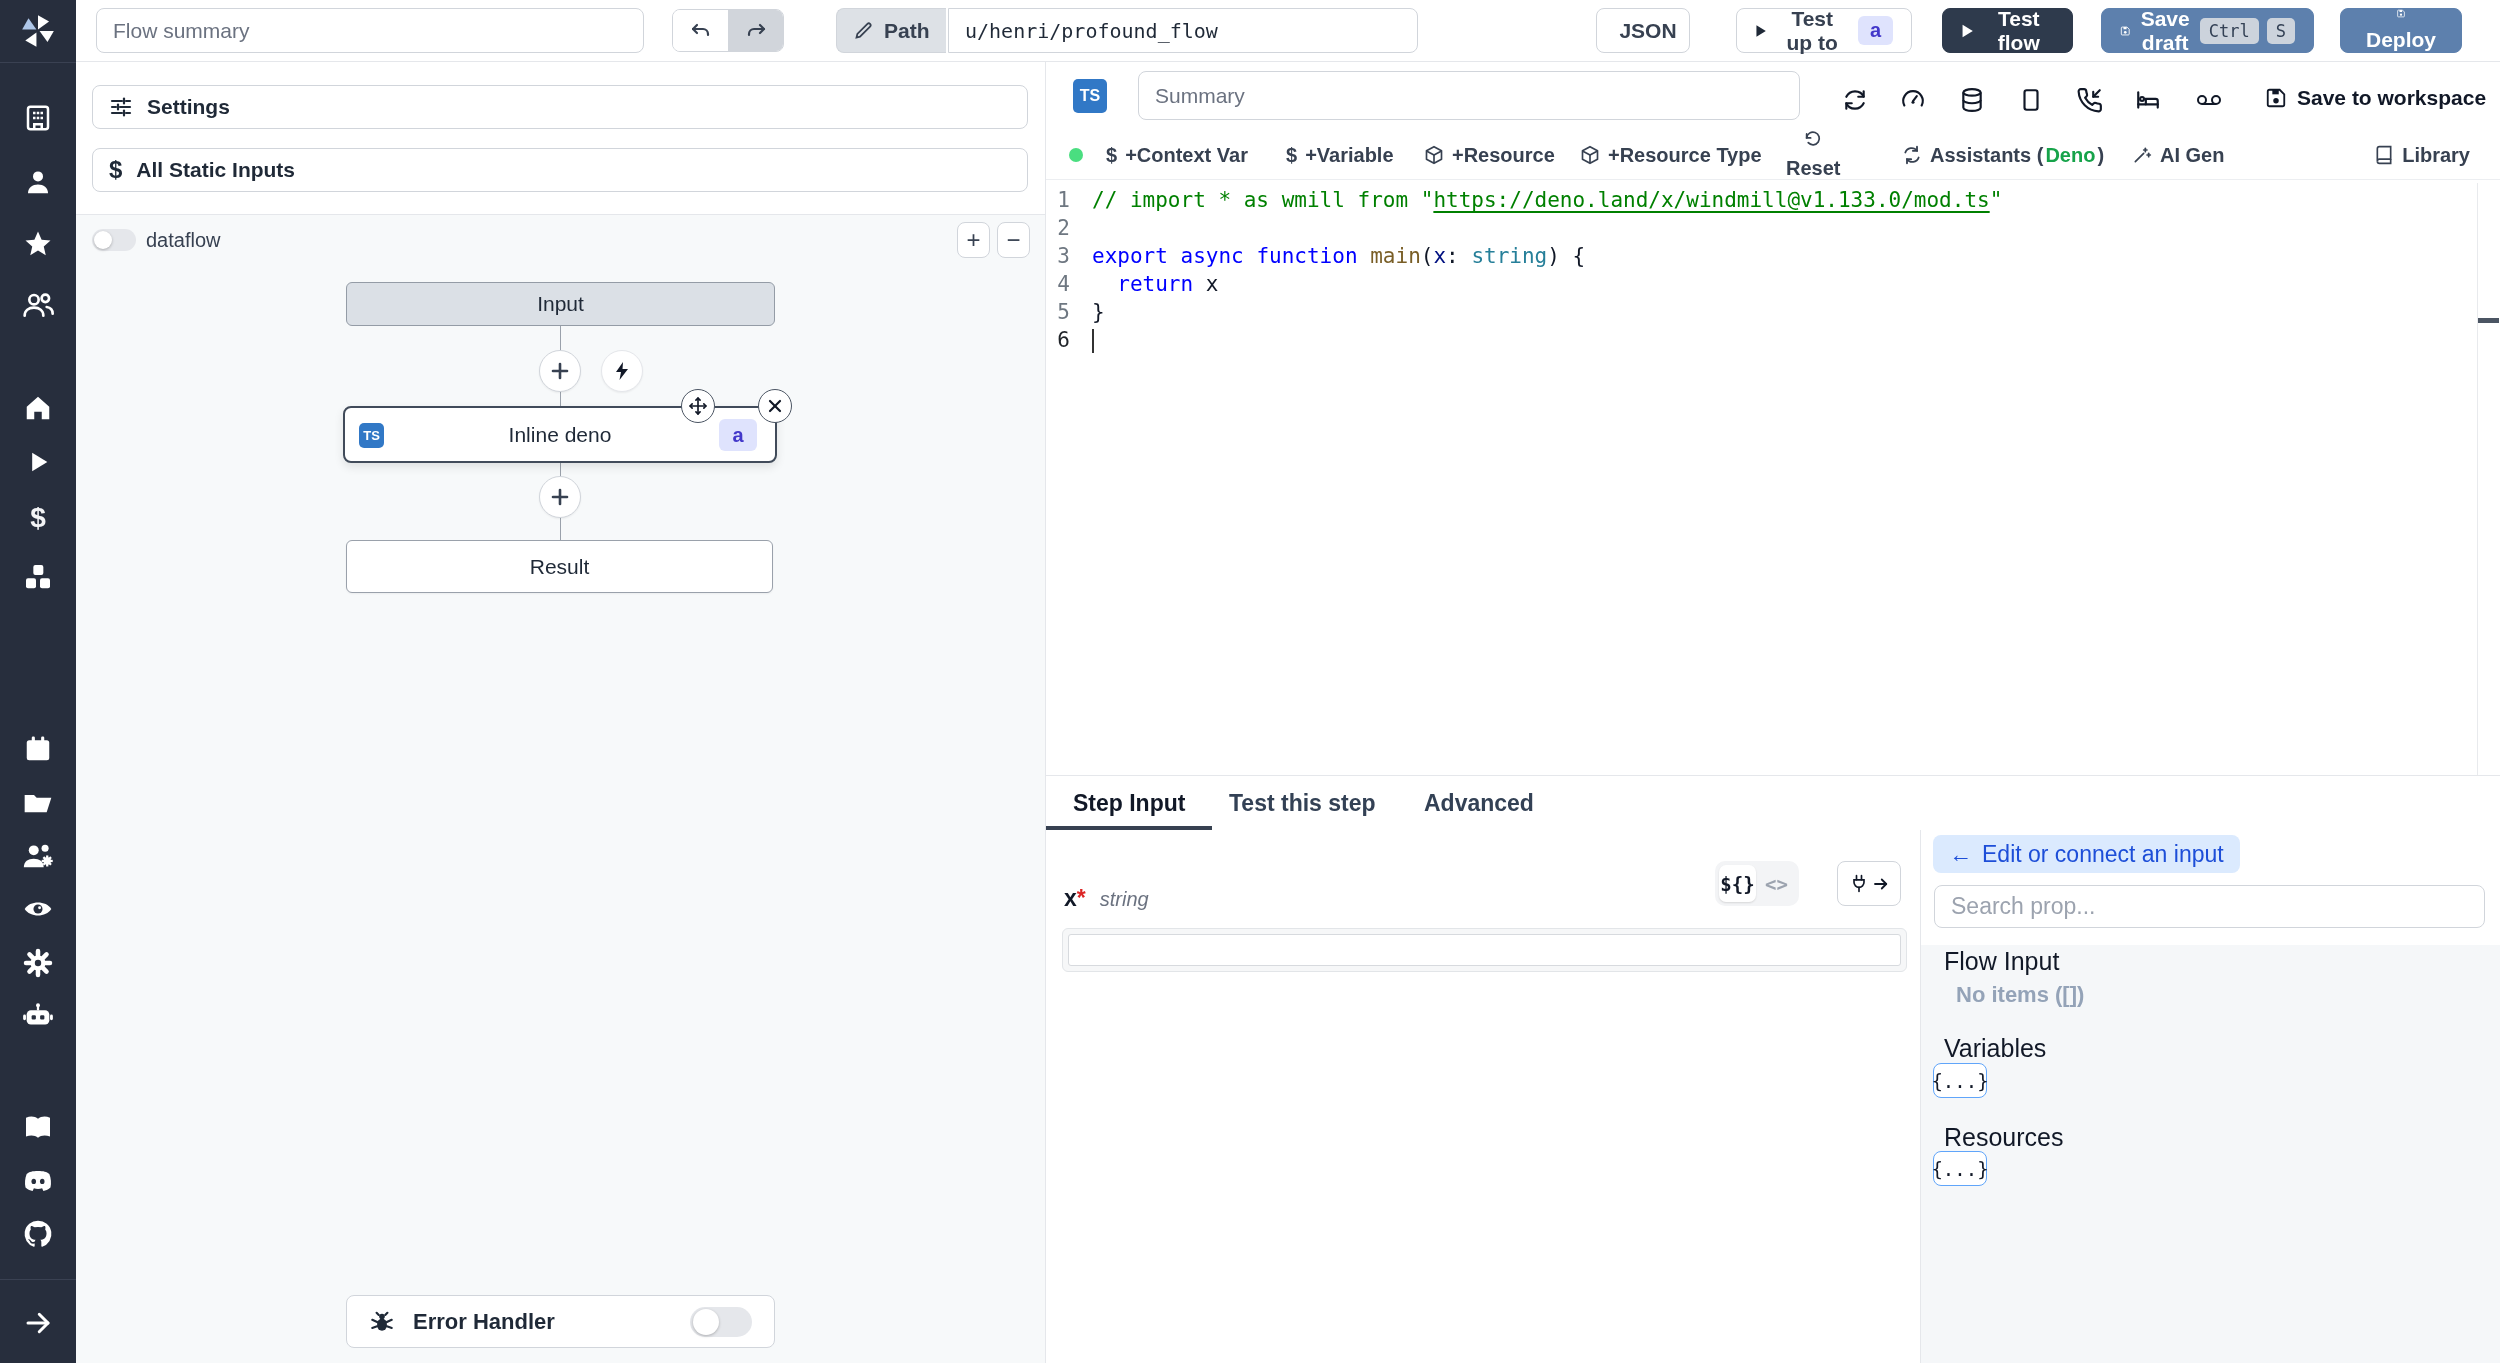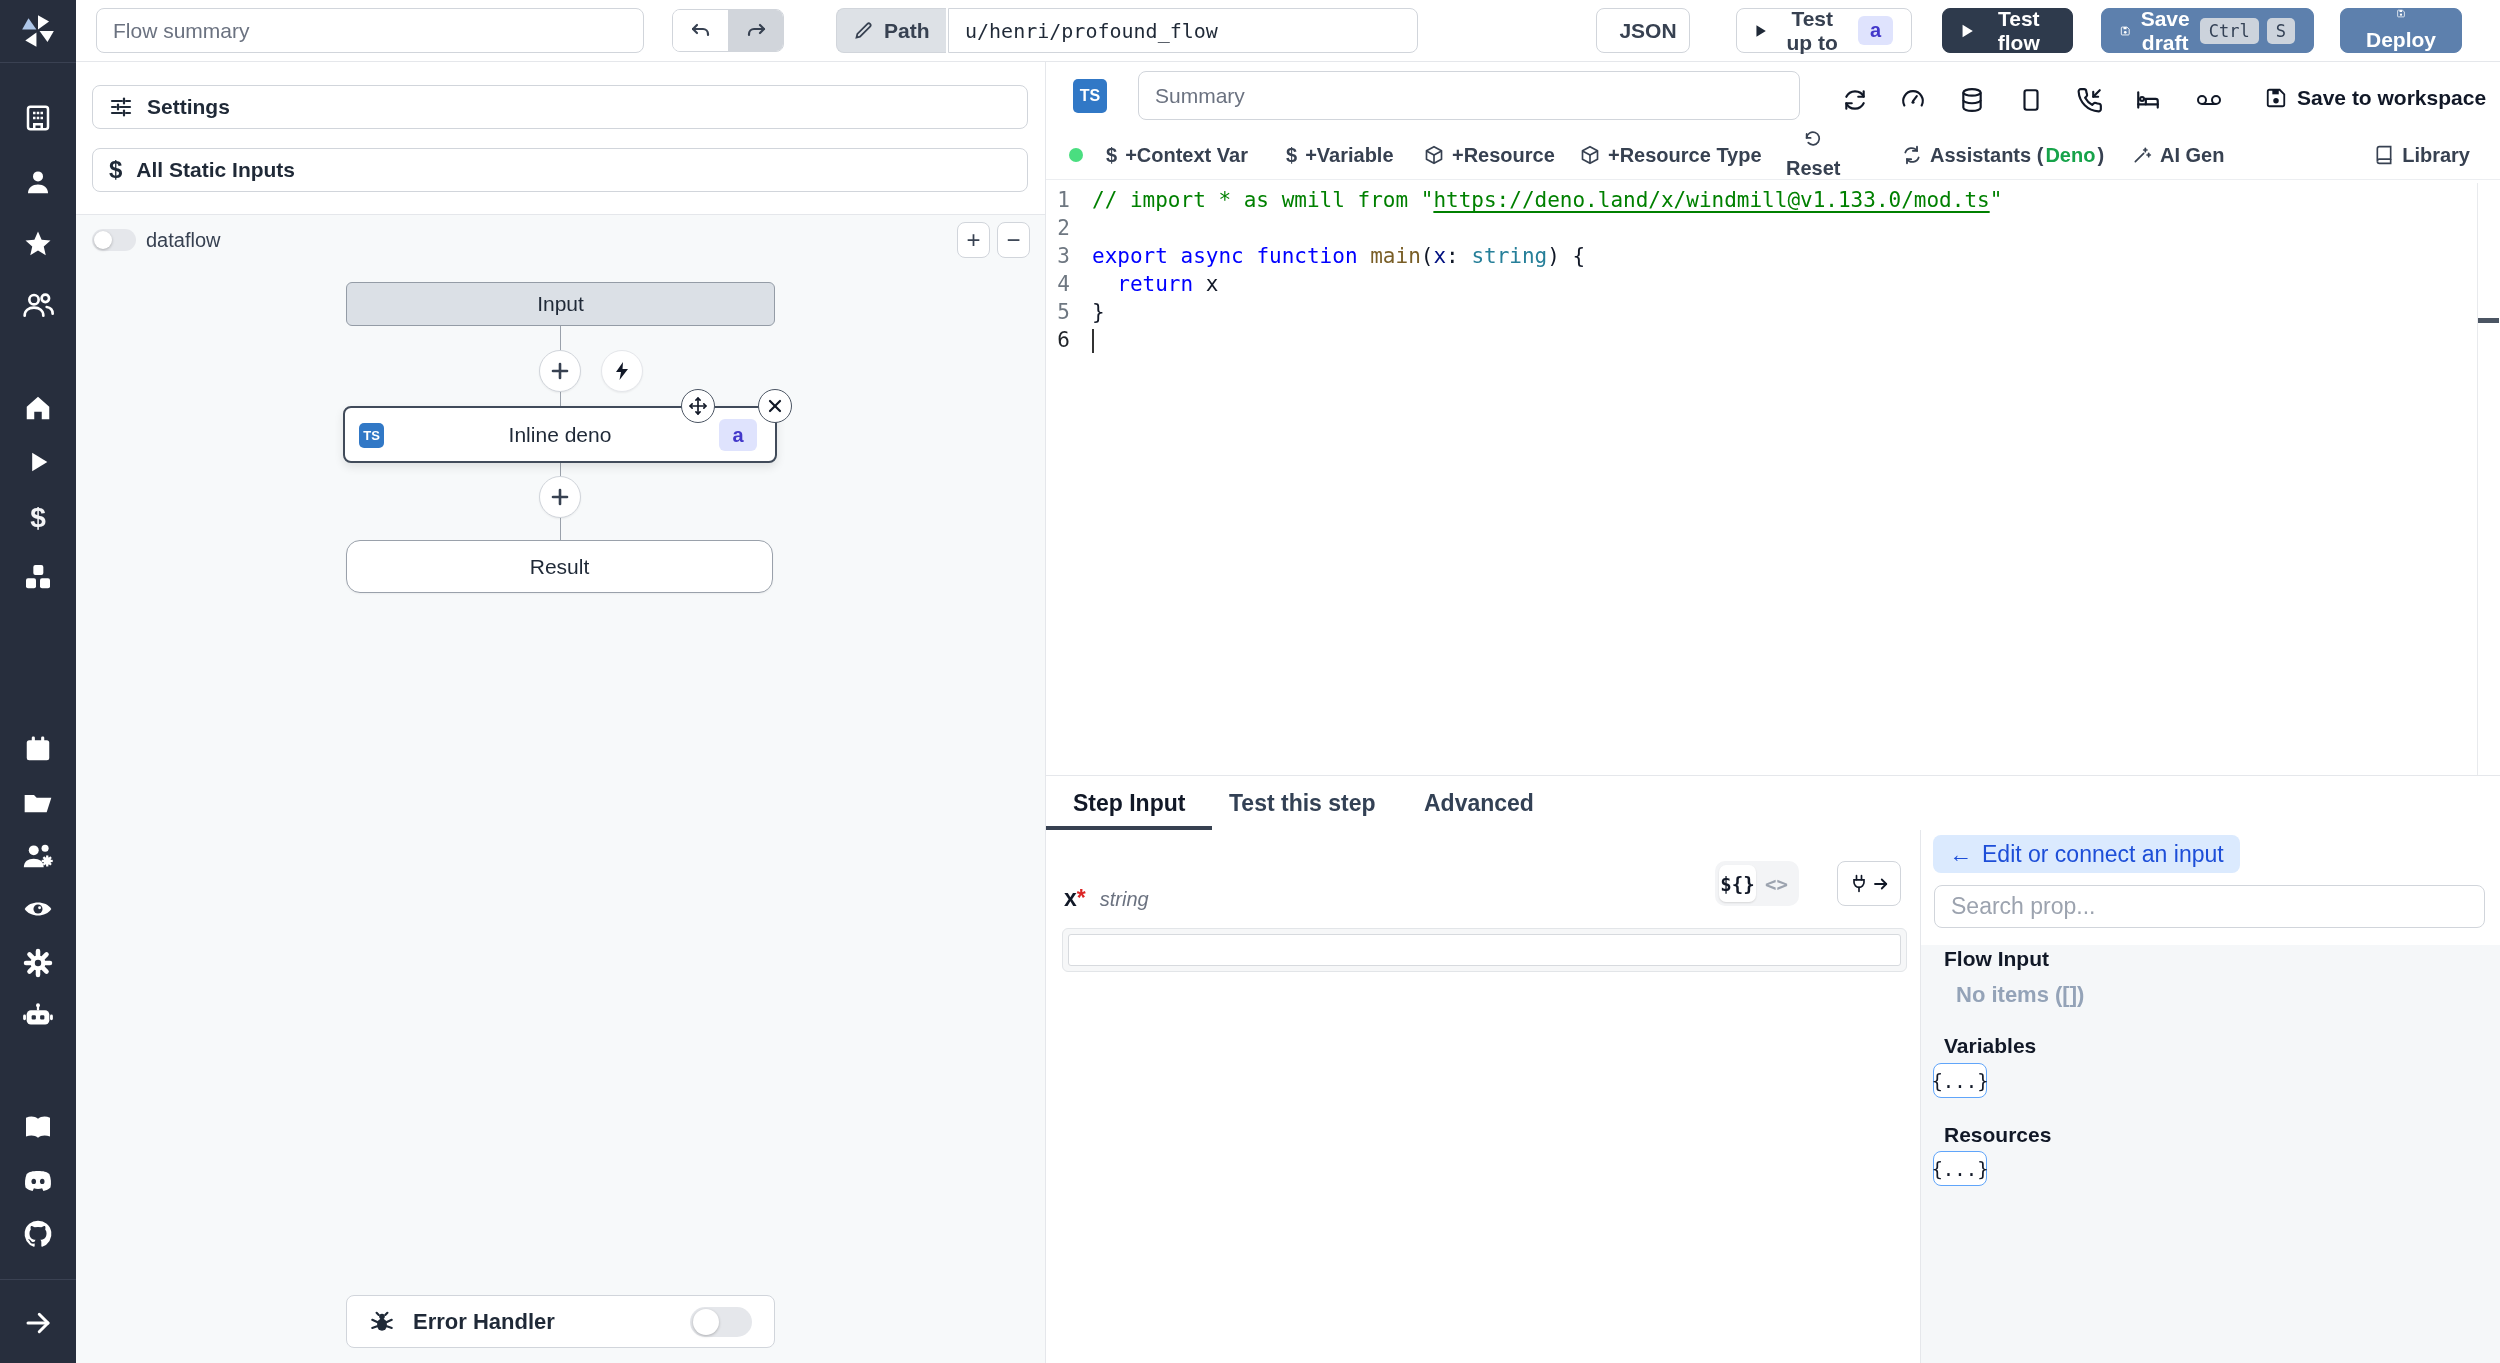--- a/index.html
+++ b/index.html
@@ -89,21 +89,21 @@
   .plug-btn { position:absolute; left:791px; top:31px; width:64px; height:45px; background:#fff; border:1px solid #d1d5db; border-radius:8px; display:flex; align-items:center; justify-content:center; gap:3px; cursor:pointer; color:#111827; }
   .field-outer { position:absolute; left:16px; top:98px; width:845px; height:44px; background:#f6f7f8; border:1px solid #e2e5e8; border-radius:6px; padding:5px; }
   .field-inner { width:100%; height:100%; background:#fff; border:1px solid #d7dade; border-radius:3px; outline:none; font-size:20px; padding:0 10px; font-family:"Liberation Sans",sans-serif; }
 
   
   .prop-panel { position:absolute; left:874px; top:768px; width:580px; height:533px; background:#fff; border-left:1px solid #e5e7eb; }
   .edit-btn { position:absolute; left:12px; top:5px; height:38px; background:#dbeafe; color:#1d4ed8; border:none; border-radius:8px; font-size:23px; display:flex; align-items:center; gap:10px; padding:0 16px; cursor:pointer; font-family:"Liberation Sans",sans-serif; }
   .prop-search { position:absolute; left:13px; top:55px; width:551px; height:43px; border:1px solid #d1d5db; border-radius:8px; font-size:23px; padding:0 16px; outline:none; color:#1f2937; font-family:"Liberation Sans",sans-serif; }
   .prop-search::placeholder { color:#9ca3af; }
   .prop-body { position:absolute; left:0; top:115px; width:580px; height:418px; background:#f5f7f9; }
-  .prop-h { position:absolute; left:23px; font-size:21px; font-weight:700; color:#111827; }
+  .prop-h { position:absolute; left:23px; font-size:25px; font-weight:400; color:#111827; }
   .prop-empty { position:absolute; left:35px; font-size:22px; color:#94a3b8; }
   .chip { position:absolute; left:12px; width:54px; height:35px; background:#fff; border:1px solid #60a5fa; border-radius:8px; display:flex; align-items:center; justify-content:center; font-family:"DejaVu Sans Mono",monospace; font-size:19px; color:#111827; cursor:pointer; }
 </style>
 </head>
 <body>
 
 <aside class="sidebar">
   <div class="side-logo">
     <svg width="38" height="38" viewBox="0 0 24 24">
       <path d="M12 11 L12 2 L19 6 Z" fill="#ffffff"></path>
@@ -394,21 +394,21 @@
         </svg>
     </div>
 
     <div class="circle-btn" style="left:463px; top:261px; width:42px; height:42px;">
       <svg width="20" height="20" viewBox="0 0 20 20" fill="none" stroke="#374151" stroke-width="2.6" stroke-linecap="round">
           <line x1="10" y1="3" x2="10" y2="17"></line>
           <line x1="3" y1="10" x2="17" y2="10"></line>
         </svg>
     </div>
 
-    <div class="node node-plain" style="left:270px; top:325px; width:427px; height:53px;border-radius:14px;">
+    <div class="node node-plain" style="left:270px; top:325px; width:427px; height:53px;">
       <span>Result</span>
     </div>
 
     <div class="error-box" style="top:1080px;">
       <svg width="26" height="26" viewBox="0 0 24 24" fill="none" stroke="#1f2937" stroke-width="2" stroke-linecap="round">
           <circle cx="12" cy="7" r="2.6" fill="#1f2937" stroke="none"></circle>
           <rect x="7.5" y="9" width="9" height="11" rx="4.5" fill="#1f2937" stroke="none"></rect>
           <line x1="7.5" y1="12" x2="3" y2="10"></line>
           <line x1="7.5" y1="16" x2="3" y2="17.5"></line>
           <line x1="16.5" y1="12" x2="21" y2="10"></line>

